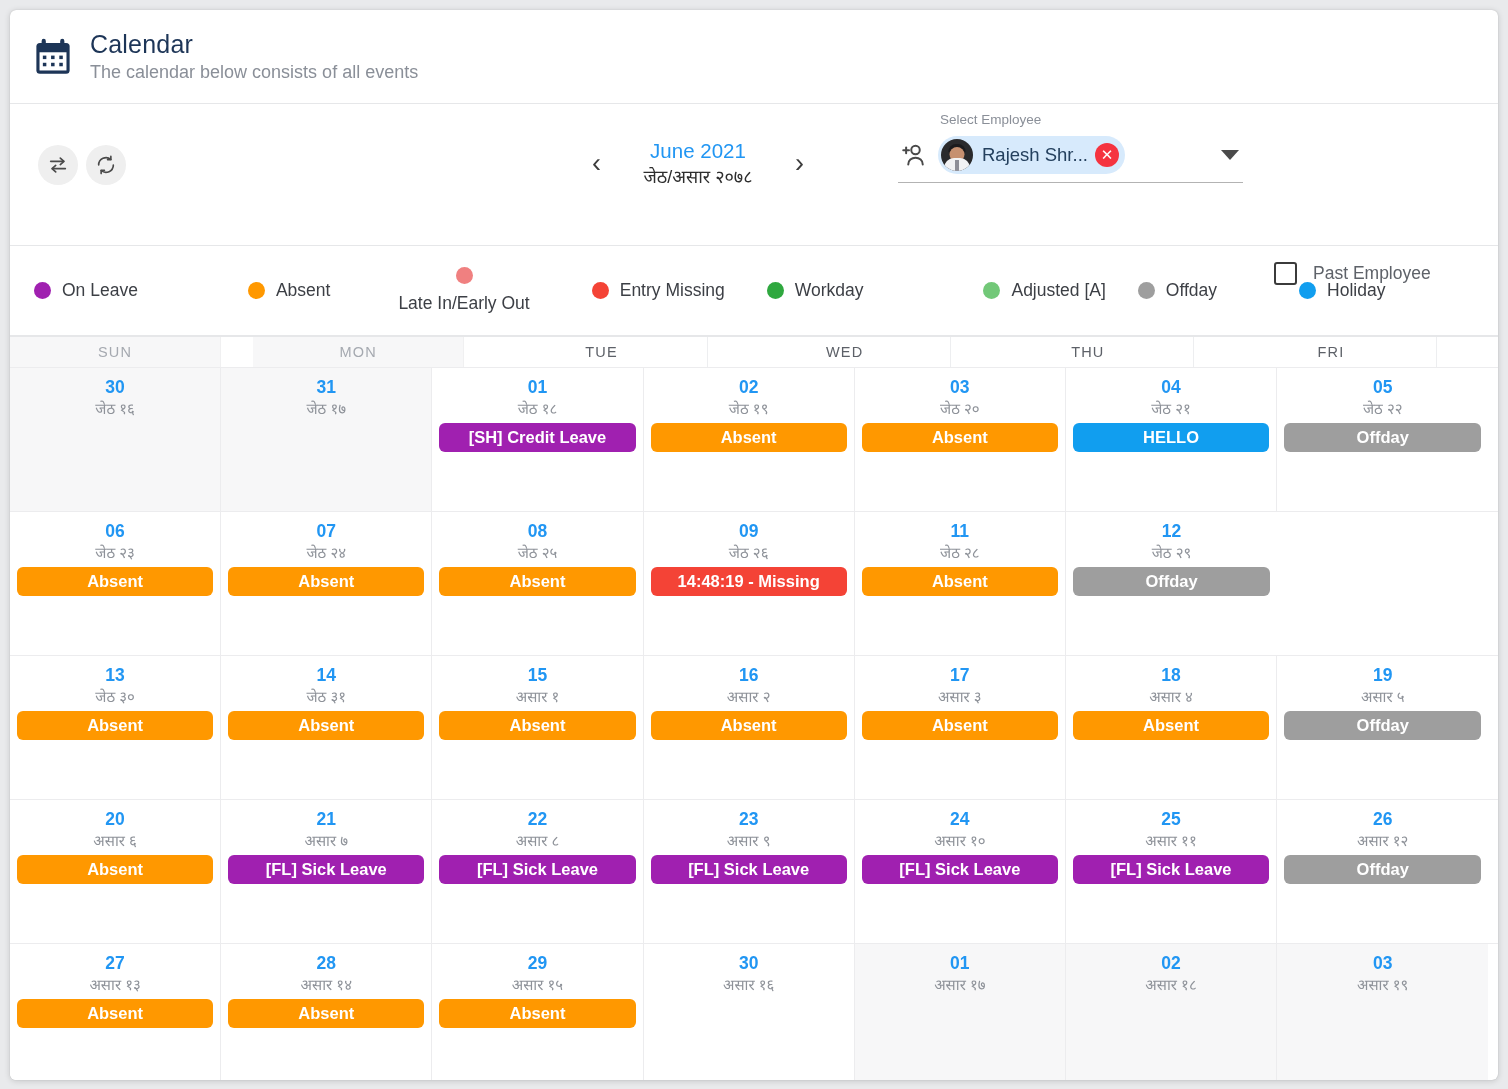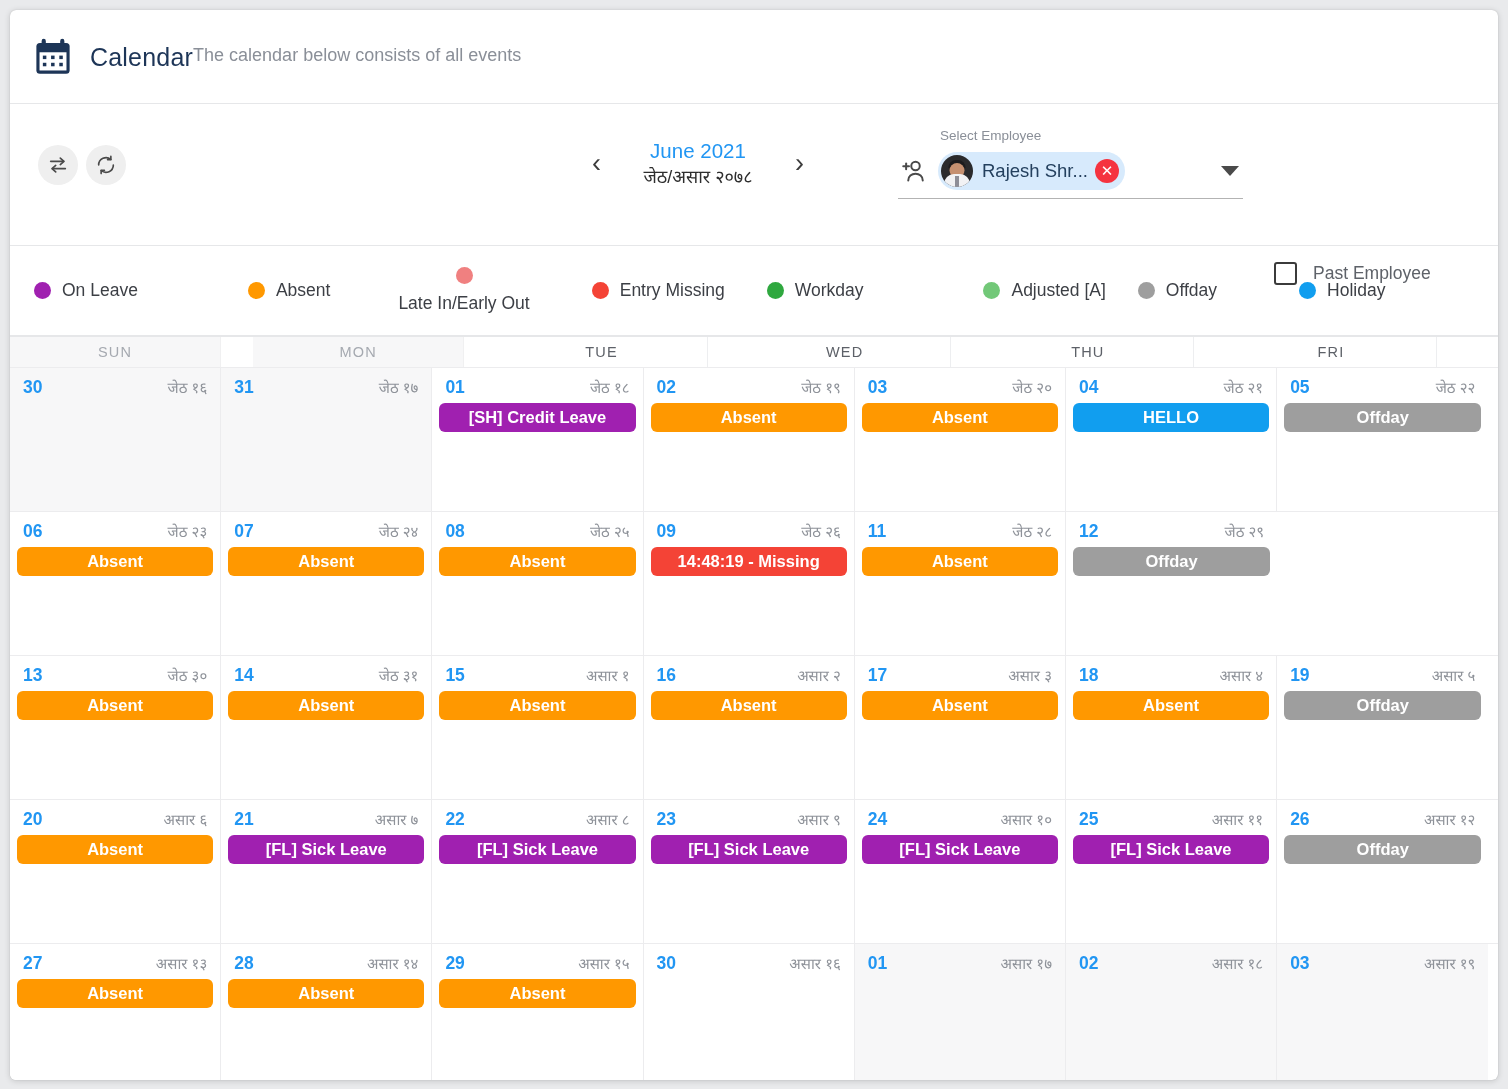--- a/index.html
+++ b/index.html
@@ -25,21 +25,21 @@
   
   .card-header {
     height: 94px;
     border-bottom: 1px solid #e6e7e9;
     display: flex;
     align-items: center;
     padding-left: 22px;
     flex: 0 0 auto;
   }
   .hdr-icon { width: 42px; height: 42px; margin-right: 16px; flex:0 0 auto; }
-  .hdr-texts { display:flex; justify-content:flex-start; }
+  .hdr-texts { display:flex; flex-direction:column; justify-content:flex-start; }
   .hdr-title {
     font-size: 25px;
     color: #1d3557;
     letter-spacing: .2px;
     line-height: 1.2;
     font-weight: 400;
   }
   .hdr-sub {
     font-size: 18px;
     color: #8a8f98;
@@ -92,21 +92,21 @@
   }
   .month-np {
     font-size: 18px;
     color: #2e2e2e;
     line-height: 1.35;
     margin-top: 1px;
   }
 
   .emp-block {
     position: absolute;
-    left: 888px; top: 24px;
+    left: 888px; top: 8px;
     width: 345px;
   }
   .emp-label {
     font-size: 13.5px;
     color: #8a8f98;
     margin-left: 42px;
     line-height: 1.2;
     margin-bottom: 7px;
   }
   .emp-row {
@@ -259,23 +259,24 @@
     position: relative;
     border-right: 1px solid #ececee;
     background: #fff;
     padding: 9px 7px 0 7px;
   }
   .day:last-child { border-right: none; }
   .day.out { background: #f7f7f8; }
   .day-head {
     display: flex;
     justify-content: space-between;
-    align-items: flex-start;
+    align-items: center;
     padding: 0 6px;
     margin-bottom: 5px;
+    flex-direction: column;
   }
   .day-num {
     font-size: 17.5px;
     color: #2196f3;
     font-weight: 700;
   }
   .day-np {
     font-size: 15px;
     color: #8e9299;
   }

